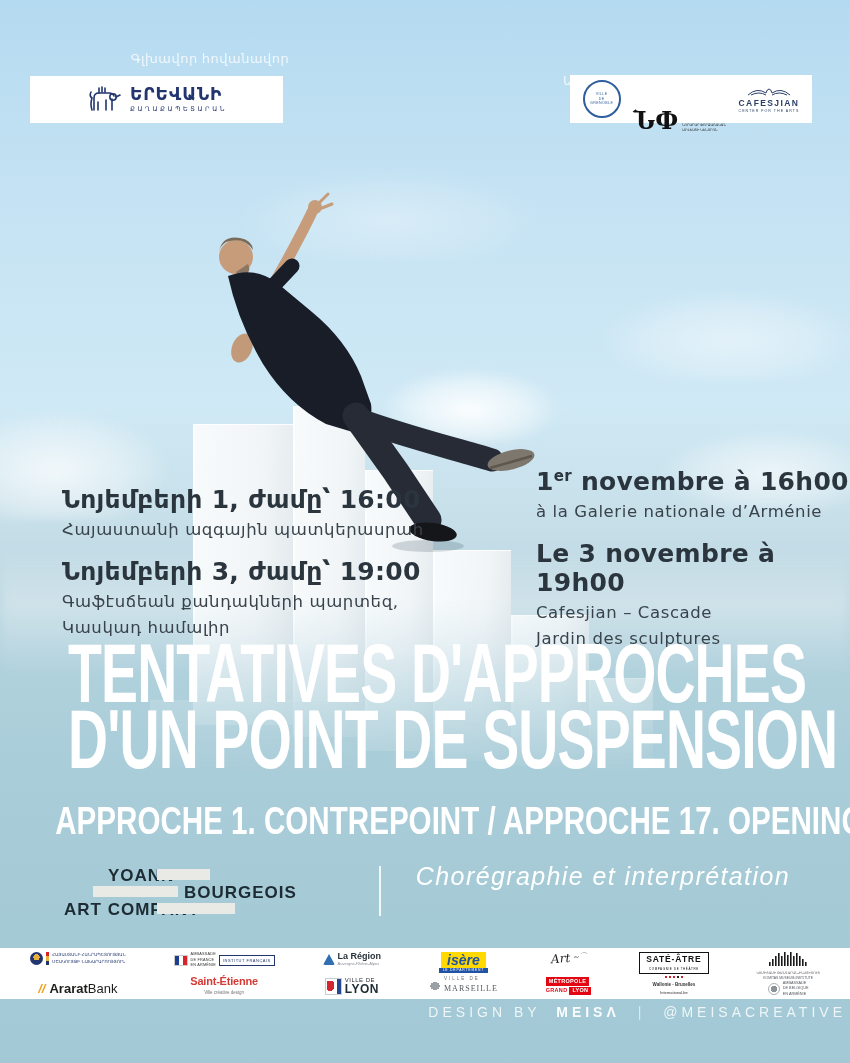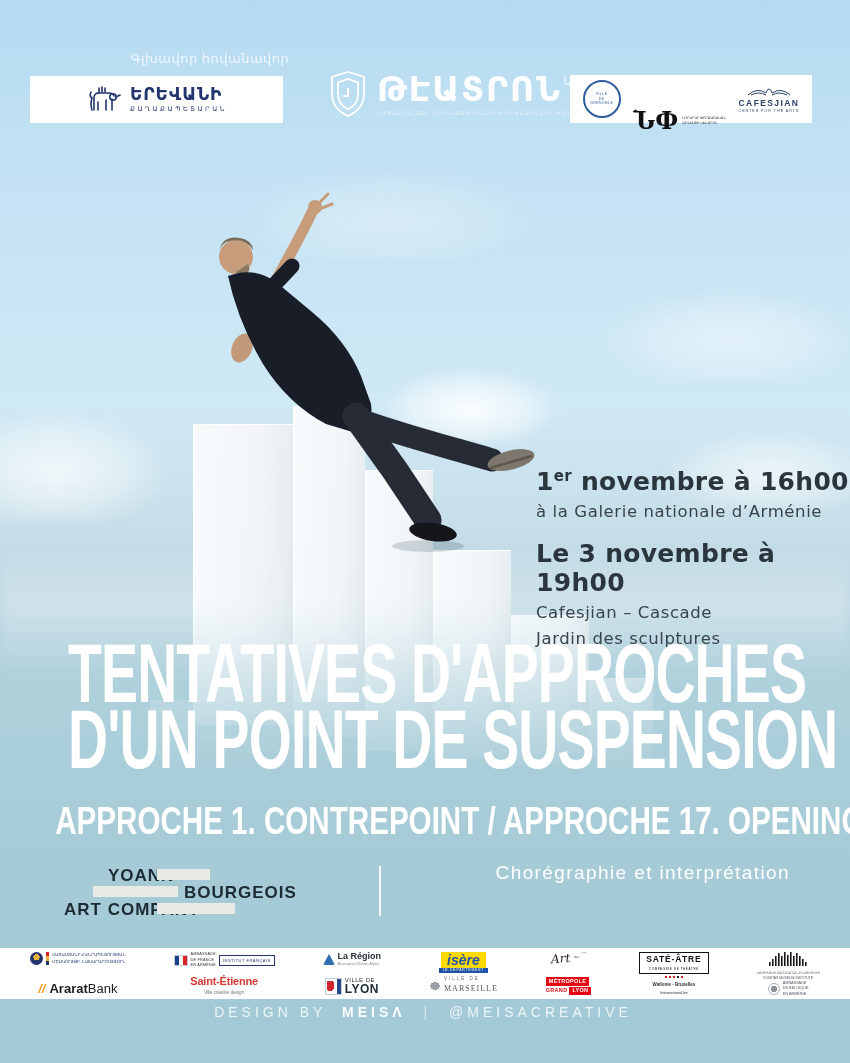--- a/index.html
+++ b/index.html
@@ -16,21 +16,21 @@
   .whitebox{position:absolute;background:#fff;display:flex;align-items:center;}
   .box-left{left:30px;top:76px;width:253px;height:47px;justify-content:center;gap:8px;}
   .yerevan-text{display:flex;flex-direction:column;line-height:1;color:#22356e;}
   .yerevan-name{font-size:17px;font-weight:bold;letter-spacing:1px;}
   .yerevan-sub{font-size:6.5px;letter-spacing:2.6px;margin-top:3px;}
   .theatron{position:absolute;left:328px;top:70px;display:flex;align-items:center;gap:9px;color:#fdfeff;}
   .theatron-name{font-size:33px;font-weight:600;letter-spacing:2px;line-height:1;}
   .theatron-tag{font-size:5px;letter-spacing:1.1px;color:rgba(255,255,255,.62);margin-top:4px;white-space:nowrap;}
   .box-right{left:570px;top:75px;width:242px;height:48px;justify-content:space-evenly;}
   .grenoble{width:34px;height:34px;border:2px solid #2e5e9e;border-radius:50%;display:flex;flex-direction:column;align-items:center;justify-content:center;color:#2e5e9e;font-size:3.6px;letter-spacing:.4px;line-height:1.3;text-align:center;}
-  .npak{display:flex;align-items:center;gap:4px;color:#111;margin-top:44px;}
+  .npak{display:flex;align-items:flex-end;gap:4px;color:#111;margin-top:44px;}
   .npak-glyph{font-family:"DejaVu Serif",serif;font-weight:bold;font-size:24px;line-height:1;}
   .npak-lines{display:flex;flex-direction:column;font-size:3.4px;line-height:1.5;color:#222;}
   .cafesjian{display:flex;flex-direction:column;align-items:center;color:#2a3f66;}
   .cafesjian-name{font-size:8.5px;font-weight:bold;letter-spacing:1.4px;margin-top:1px;}
   .cafesjian-sub{font-size:3.6px;letter-spacing:1px;margin-top:1px;}
   
   .stairs{position:absolute;inset:0;
     -webkit-mask-image:linear-gradient(180deg,#000 0%,#000 56%,rgba(0,0,0,0) 73%);
     mask-image:linear-gradient(180deg,#000 0%,#000 56%,rgba(0,0,0,0) 73%);}
   .step{position:absolute;background:linear-gradient(93deg,#f8fbfc 0%,#f1f5f7 62%,#e7edf0 86%,#dfe6ea 100%);border-top:1px solid rgba(255,255,255,.9);box-shadow:inset 2px 0 0 rgba(255,255,255,.7);}
@@ -43,21 +43,21 @@
   
   .bigtitle{position:absolute;left:0;width:850px;text-align:center;color:#ffffff;font-weight:bold;
     font-size:66px;line-height:66px;transform:scale(.84,1.26);letter-spacing:-1px;white-space:nowrap;}
   .subtitle{position:absolute;left:0;width:850px;text-align:center;color:#ffffff;font-weight:bold;
     font-size:34px;line-height:40px;transform:scale(.87,1.15);letter-spacing:0px;white-space:nowrap;}
   
   .cmp{position:absolute;font-weight:bold;color:#1d2b33;font-size:17px;letter-spacing:1px;line-height:1;}
   .bar{position:absolute;background:#e9eae6;}
   .divider{position:absolute;width:2px;background:rgba(255,255,255,.85);}
   .credits{position:absolute;right:60px;top:862px;text-align:right;color:#ffffff;}
-  .credits .role{font-size:19px;letter-spacing:1.4px;}
+  .credits .role{font-size:25px;letter-spacing:1.4px;font-style:italic;}
   .credits .name{font-size:25px;font-weight:bold;letter-spacing:2.5px;word-spacing:14px;margin-top:3px;}
   
   .sponsors{position:absolute;left:0;top:948px;width:850px;height:51px;background:#ffffff;display:flex;justify-content:space-between;align-items:stretch;padding:4px 30px;box-sizing:border-box;}
   .sp-col{display:flex;flex-direction:column;justify-content:space-between;align-items:center;}
   .sp-cell{display:flex;align-items:center;gap:3px;line-height:1;}
   .mini-lines{display:flex;flex-direction:column;line-height:1.5;}
   .navy{color:#22356e;}
   .coa{width:13px;height:13px;border-radius:50%;background:radial-gradient(circle at 50% 40%,#e8b23a 0 30%,#22356e 31% 100%);display:inline-block;}
   .flagbar{width:3px;height:13px;background:linear-gradient(180deg,#d8232a 0 33%,#e8b23a 33% 66%,#22356e 66% 100%);display:inline-block;}
   .ararat{font-size:13px;color:#1d1d1b;}
@@ -98,21 +98,21 @@
   .wal-dots i:nth-child(4){background:#222;}
   .wal-name{font-size:4.5px;font-weight:bold;}
   .wal-sub{font-size:4px;margin-top:1px;}
   .komitas{display:flex;flex-direction:column;align-items:center;color:#555a60;}
   .komitas .mini-lines{font-size:3.4px;text-align:center;margin-top:1.5px;}
   .belg{display:flex;align-items:center;gap:3px;color:#555a60;}
   .belg-crest{width:10px;height:10px;background:radial-gradient(circle,#8d939a 0 45%,transparent 46%);border:1px solid #aab0b6;border-radius:50%;}
   .belg .mini-lines{font-size:3.8px;}
   .tiny38{font-size:3.8px;letter-spacing:.2px;}
   
-  .design{position:absolute;left:0;top:1004px;width:846px;text-align:center;font-size:14px;letter-spacing:4px;color:rgba(255,255,255,.82);}
+  .design{position:absolute;left:0;top:1004px;width:846px;text-align:right;font-size:14px;letter-spacing:4px;color:rgba(255,255,255,.82);}
   .design b{color:rgba(255,255,255,.95);}
   .design .sep{margin:0 10px;color:rgba(255,255,255,.6);}
 </style>
 </head>
 <body>
 
 <div id="poster">
 
   <div class="cloud" style="left:380px;top:368px;width:180px;height:75px;"></div>
   <div class="cloud" style="left:-60px;top:410px;width:230px;height:110px;opacity:.8;"></div>
@@ -168,33 +168,20 @@
         <circle cx="27" cy="13" r="3.2"></circle>
         <path d="M30,13 L34,11"></path>
       </g>
     </svg>
     <div class="yerevan-text">
       <span class="yerevan-name">ԵՐԵՎԱՆԻ</span>
       <span class="yerevan-sub">ՔԱՂԱՔԱՊԵՏԱՐԱՆ</span>
     </div>
   </div>
 
-  <div class="theatron">
-    <svg width="40" height="48" viewBox="0 0 40 48">
-      <g fill="none" stroke="#ffffff" stroke-width="1.8">
-        <path d="M20,2 L36,7 V24 C36,36 29,42 20,46 C11,42 4,36 4,24 V7 Z"></path>
-        <path d="M20,9 L30,12.5 V24 C30,32 26,36.5 20,39.5 C14,36.5 10,32 10,24 V12.5 Z"></path>
-        <path d="M20,18 v8 h-5"></path>
-      </g>
-    </svg>
-    <div>
-      <div class="theatron-name">ԹԷԱՏՐՈՆ</div>
-      <div class="theatron-tag">ՀԱՅԱՍՏԱՆՅԱՆ ՆԵՐԿԱՅԱՑՈՒՄՆԵՐԻ ՄԻՋԱԶԳԱՅԻՆ ՓԱՌԱՏՈՆ</div>
-    </div>
-  </div>
 
   <div class="toplabel" style="left:563px;top:73px;">Աջակից</div>
 
   <div class="whitebox box-right">
     <div class="grenoble">
       <span>VILLE</span>
       <span>DE</span>
       <span>GRENOBLE</span>
     </div>
     <div class="npak">
@@ -209,20 +196,28 @@
         <g fill="none" stroke="#2a3f66" stroke-width="1">
           <path d="M1,9 Q10,1 19,7 Q20,3 22,3 Q24,3 25,7 Q34,1 43,9"></path>
           <path d="M4,9 Q12,5 19,9 M40,9 Q32,5 25,9"></path>
         </g>
       </svg>
       <span class="cafesjian-name">CAFESJIAN</span>
       <span class="cafesjian-sub">CENTER FOR THE ARTS</span>
     </div>
   </div>
 
+  <div class="sched" style="left:62px;top:486px;">
+    <h3>Նոյեմբերի 1, ժամը՝ 16:00</h3>
+    <p>Հայաստանի ազգային պատկերասրահ</p>
+    <div class="gap"></div>
+    <h3>Նոյեմբերի 3, ժամը՝ 19:00</h3>
+    <p>Գաֆէսճեան քանդակների պարտեզ,</p>
+    <p>Կասկադ համալիր</p>
+  </div>
 
   <div class="sched" style="left:536px;top:468px;">
     <h3><span>1</span><sup>er</sup><span> novembre à 16h00</span></h3>
     <p>à la Galerie nationale d’Arménie</p>
     <div class="gap"></div>
     <h3>Le 3 novembre à 19h00</h3>
     <p>Cafesjian – Cascade</p>
     <p>Jardin des sculptures</p>
   </div>
 

